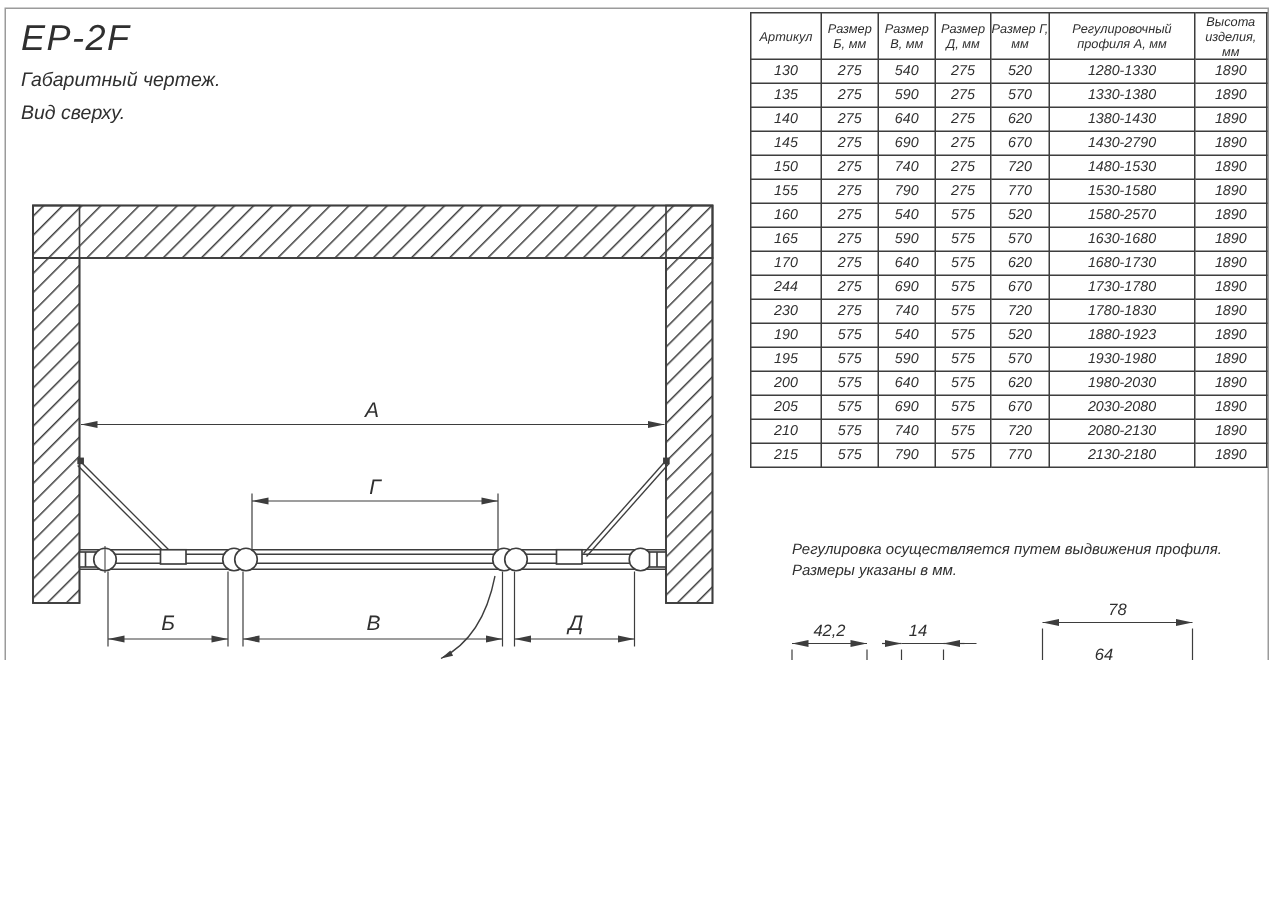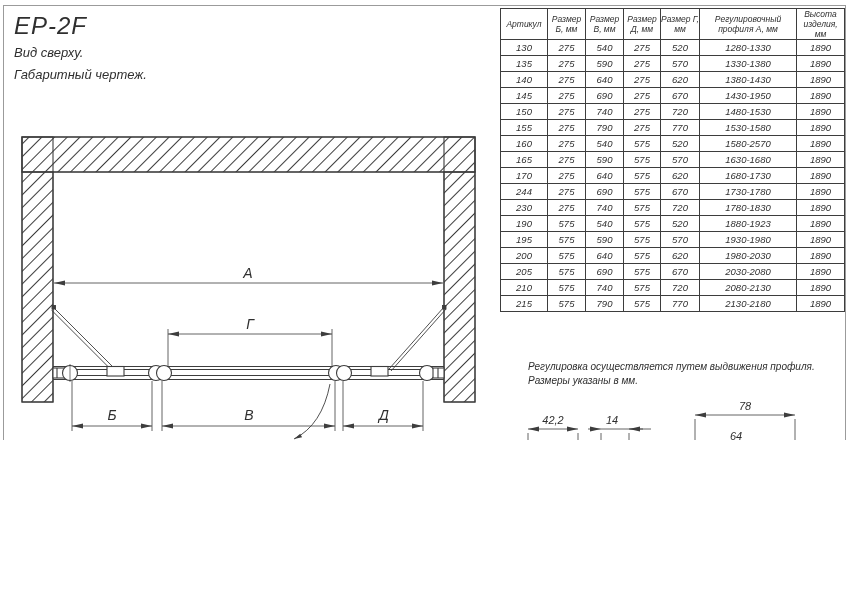--- a/index.html
+++ b/index.html
@@ -20,22 +20,22 @@
   .dimtext{font-family:"Liberation Sans",sans-serif;font-style:italic;fill:#2f2f2f;}
 </style>
 </head>
 <body>
 
 <div class="sheet">
   <div class="frame"></div>
 
   <div class="titleblock">
     <div class="model">EP-2F</div>
+    <div class="sub">Габаритный чертеж.</div>
     <div class="sub">Вид сверху.</div>
-    <div class="sub">Габаритный чертеж.</div>
   </div>
 
   <table class="sizes">
     <colgroup>
       <col style="width:47px">
         <col style="width:38px">
         <col style="width:38px">
       <col style="width:37px">
         <col style="width:39px">
         <col style="width:97px">
@@ -79,21 +79,21 @@
           <td>620</td>
           <td>1380-1430</td>
           <td>1890</td>
         </tr>
         <tr>
           <td>145</td>
           <td>275</td>
           <td>690</td>
           <td>275</td>
           <td>670</td>
-          <td>1430-1950</td>
+          <td>1430-2790</td>
           <td>1890</td>
         </tr>
         <tr>
           <td>150</td>
           <td>275</td>
           <td>740</td>
           <td>275</td>
           <td>720</td>
           <td>1480-1530</td>
           <td>1890</td>

